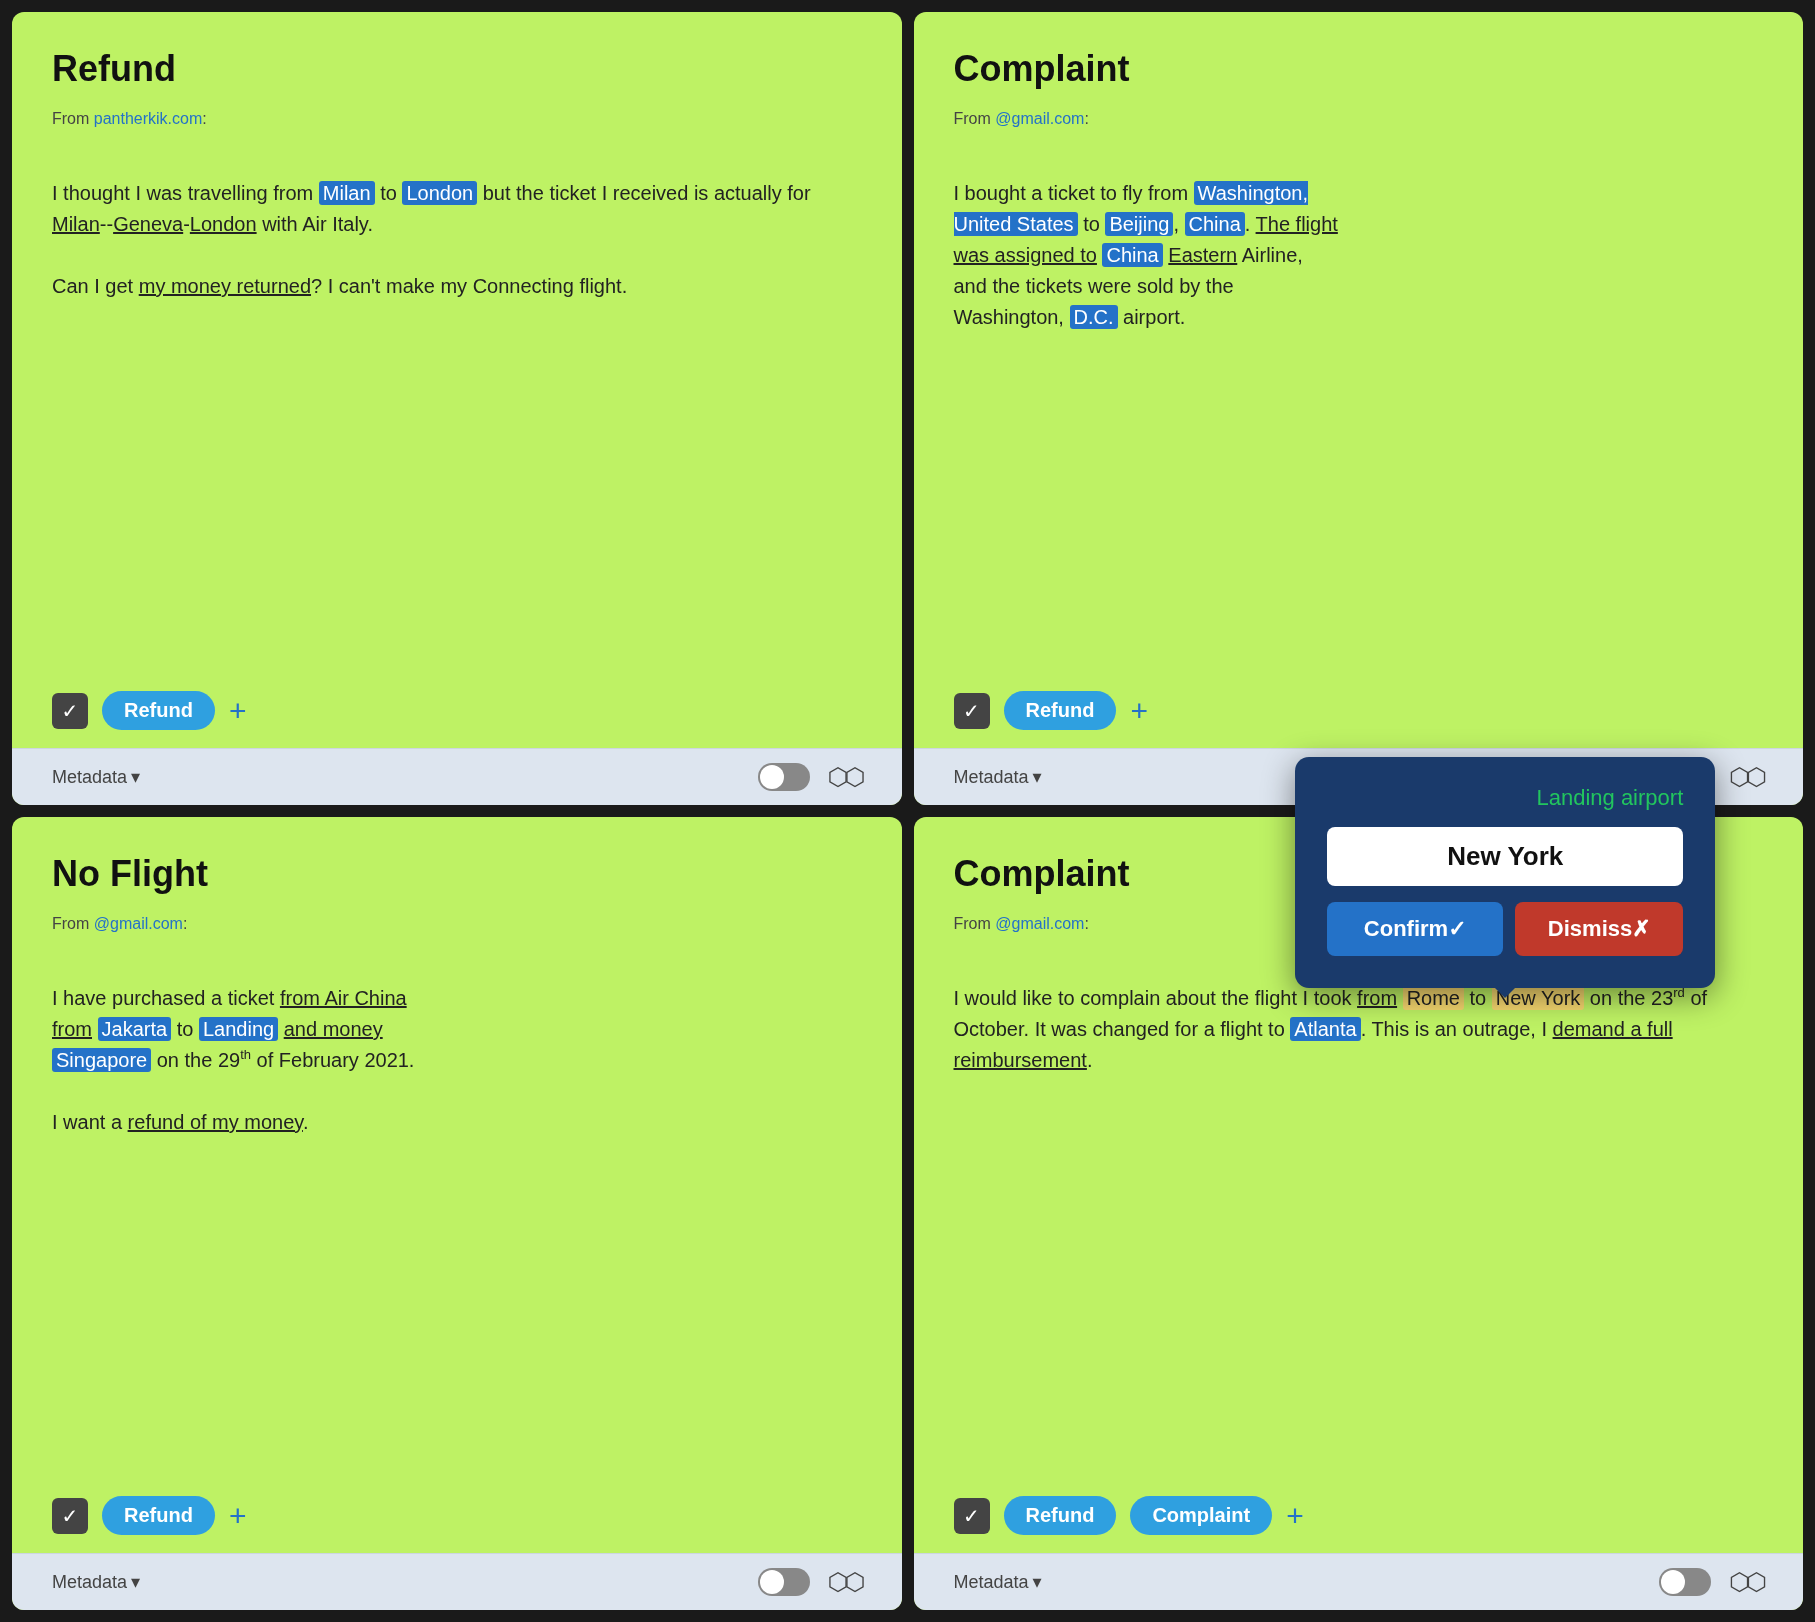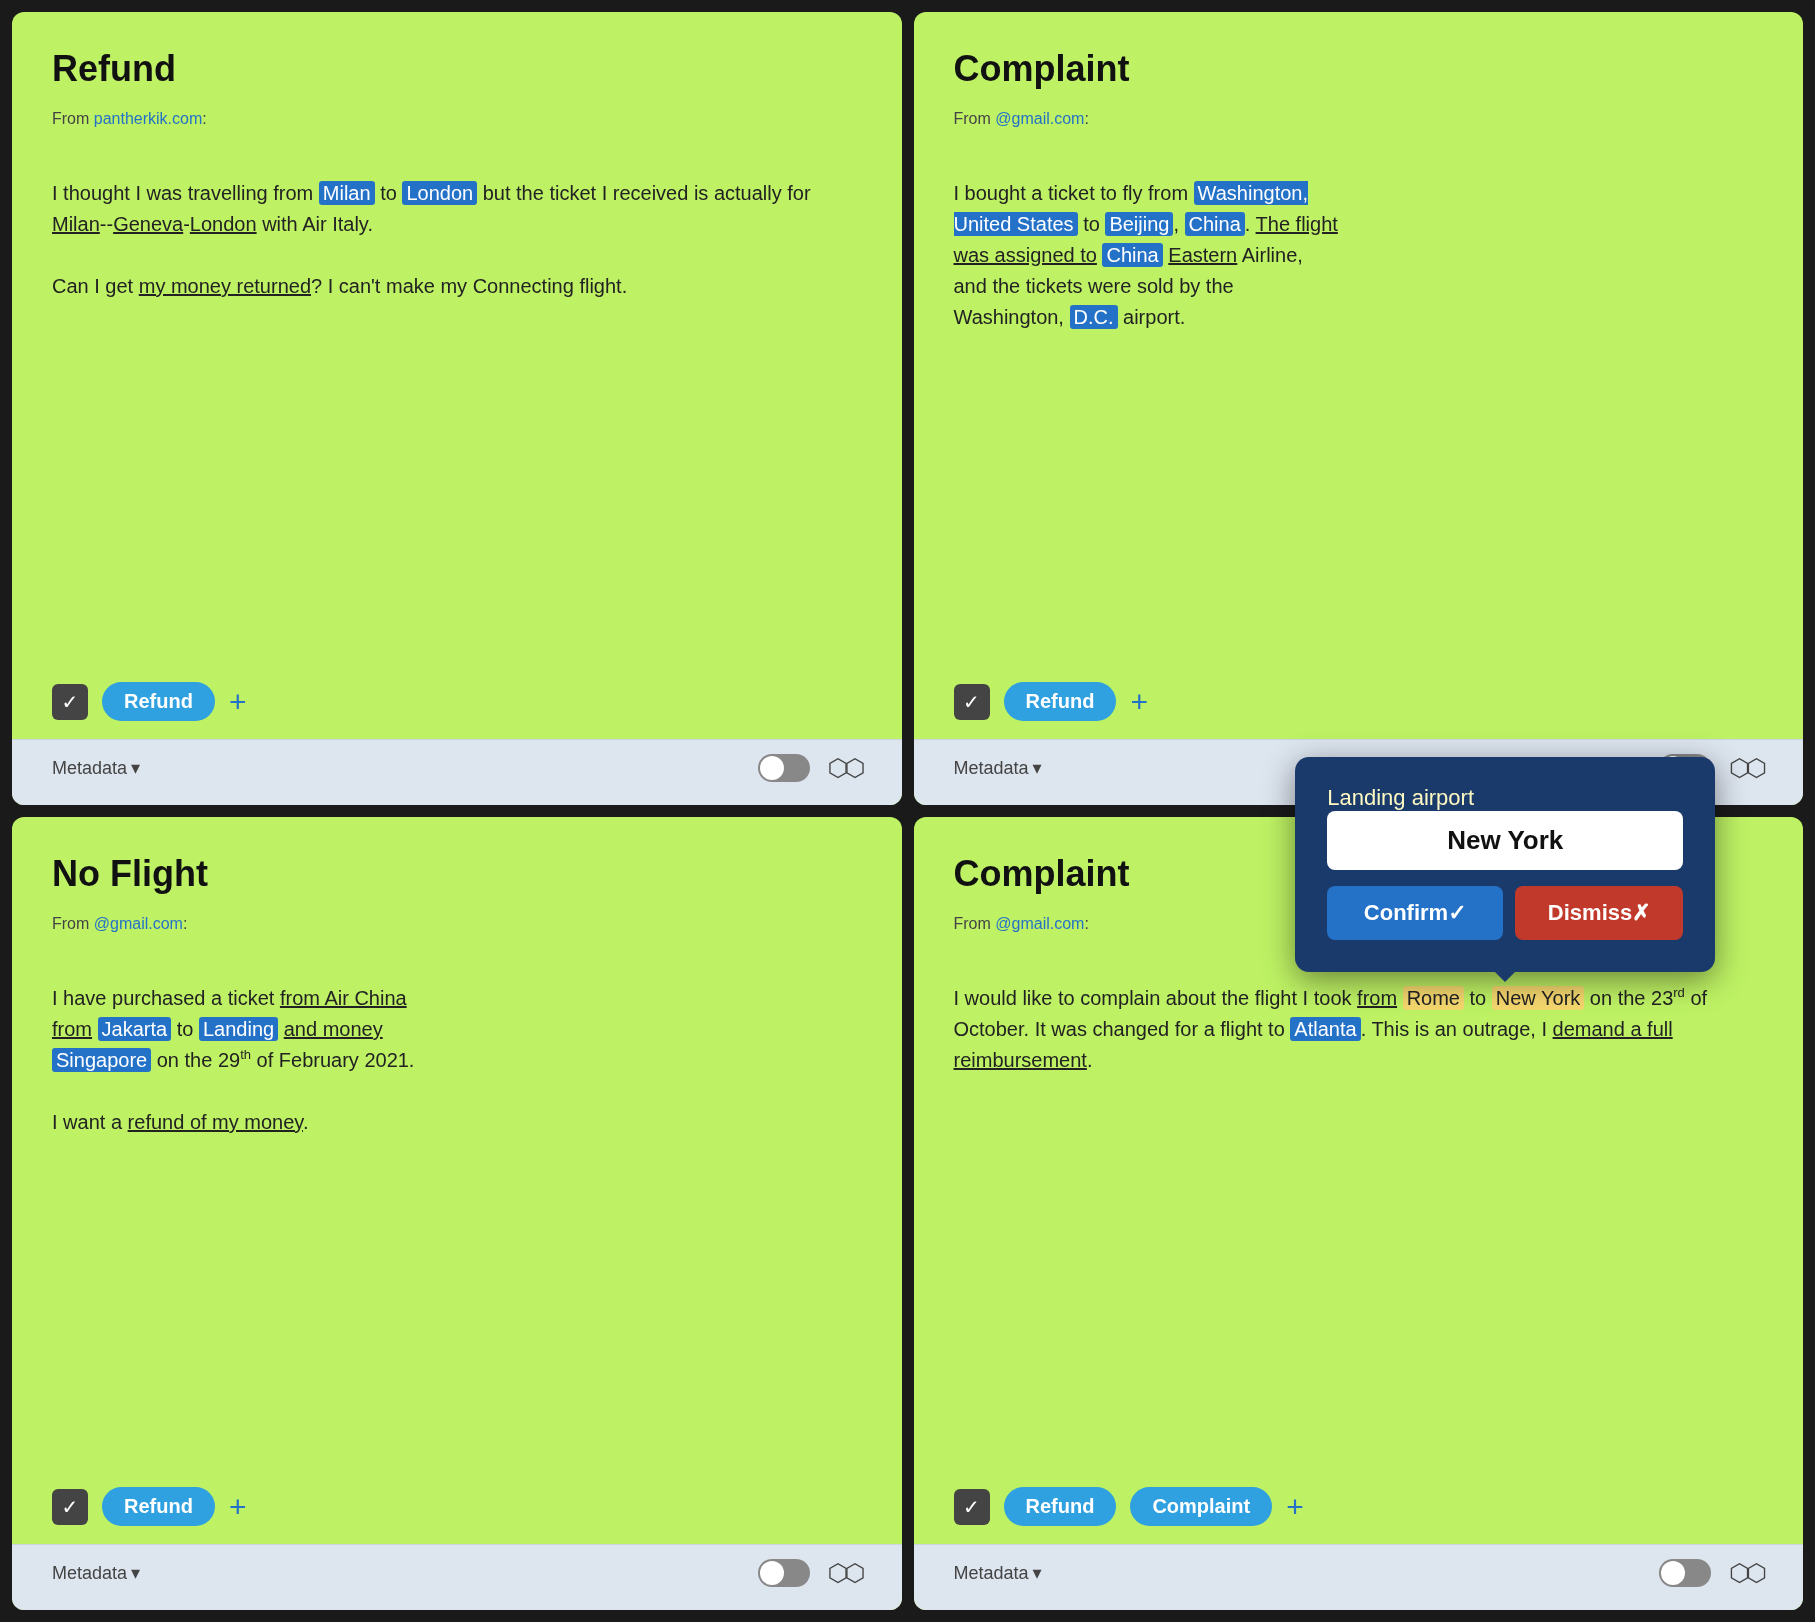--- a/index.html
+++ b/index.html
@@ -91,21 +91,21 @@
       color: #2472c8;
       font-size: 30px;
       font-weight: 300;
       cursor: pointer;
       line-height: 1;
     }
     .card-meta {
       display: flex;
       align-items: center;
       justify-content: space-between;
-      padding: 14px 40px 23px 40px;
+      padding: 14px 40px 14px 40px;
       border-top: 1px solid #ccd6e0;
       background: #dde5ef;
       border-radius: 0 0 12px 12px;
       margin: 0 -40px -24px -40px;
       margin-top: 18px;
     }
     .meta-label {
       font-size: 18px;
       color: #444;
       display: flex;
@@ -159,23 +159,24 @@
     .popup::after {
       content: '';
       position: absolute;
       bottom: -22px;
       left: 50%;
       transform: translateX(-50%);
       border: 12px solid transparent;
       border-top-color: #1a3a6b;
     }
     .popup-title {
-      color: #fef9c3;
+      color: #22c55e;
       font-size: 22px;
-      text-align: left;
+      text-align: right;
+      margin-bottom: 16px;
     }
     .popup-input {
       width: 100%;
       background: white;
       border: none;
       border-radius: 8px;
       padding: 14px 18px;
       font-size: 26px;
       font-weight: 700;
       text-align: center;

